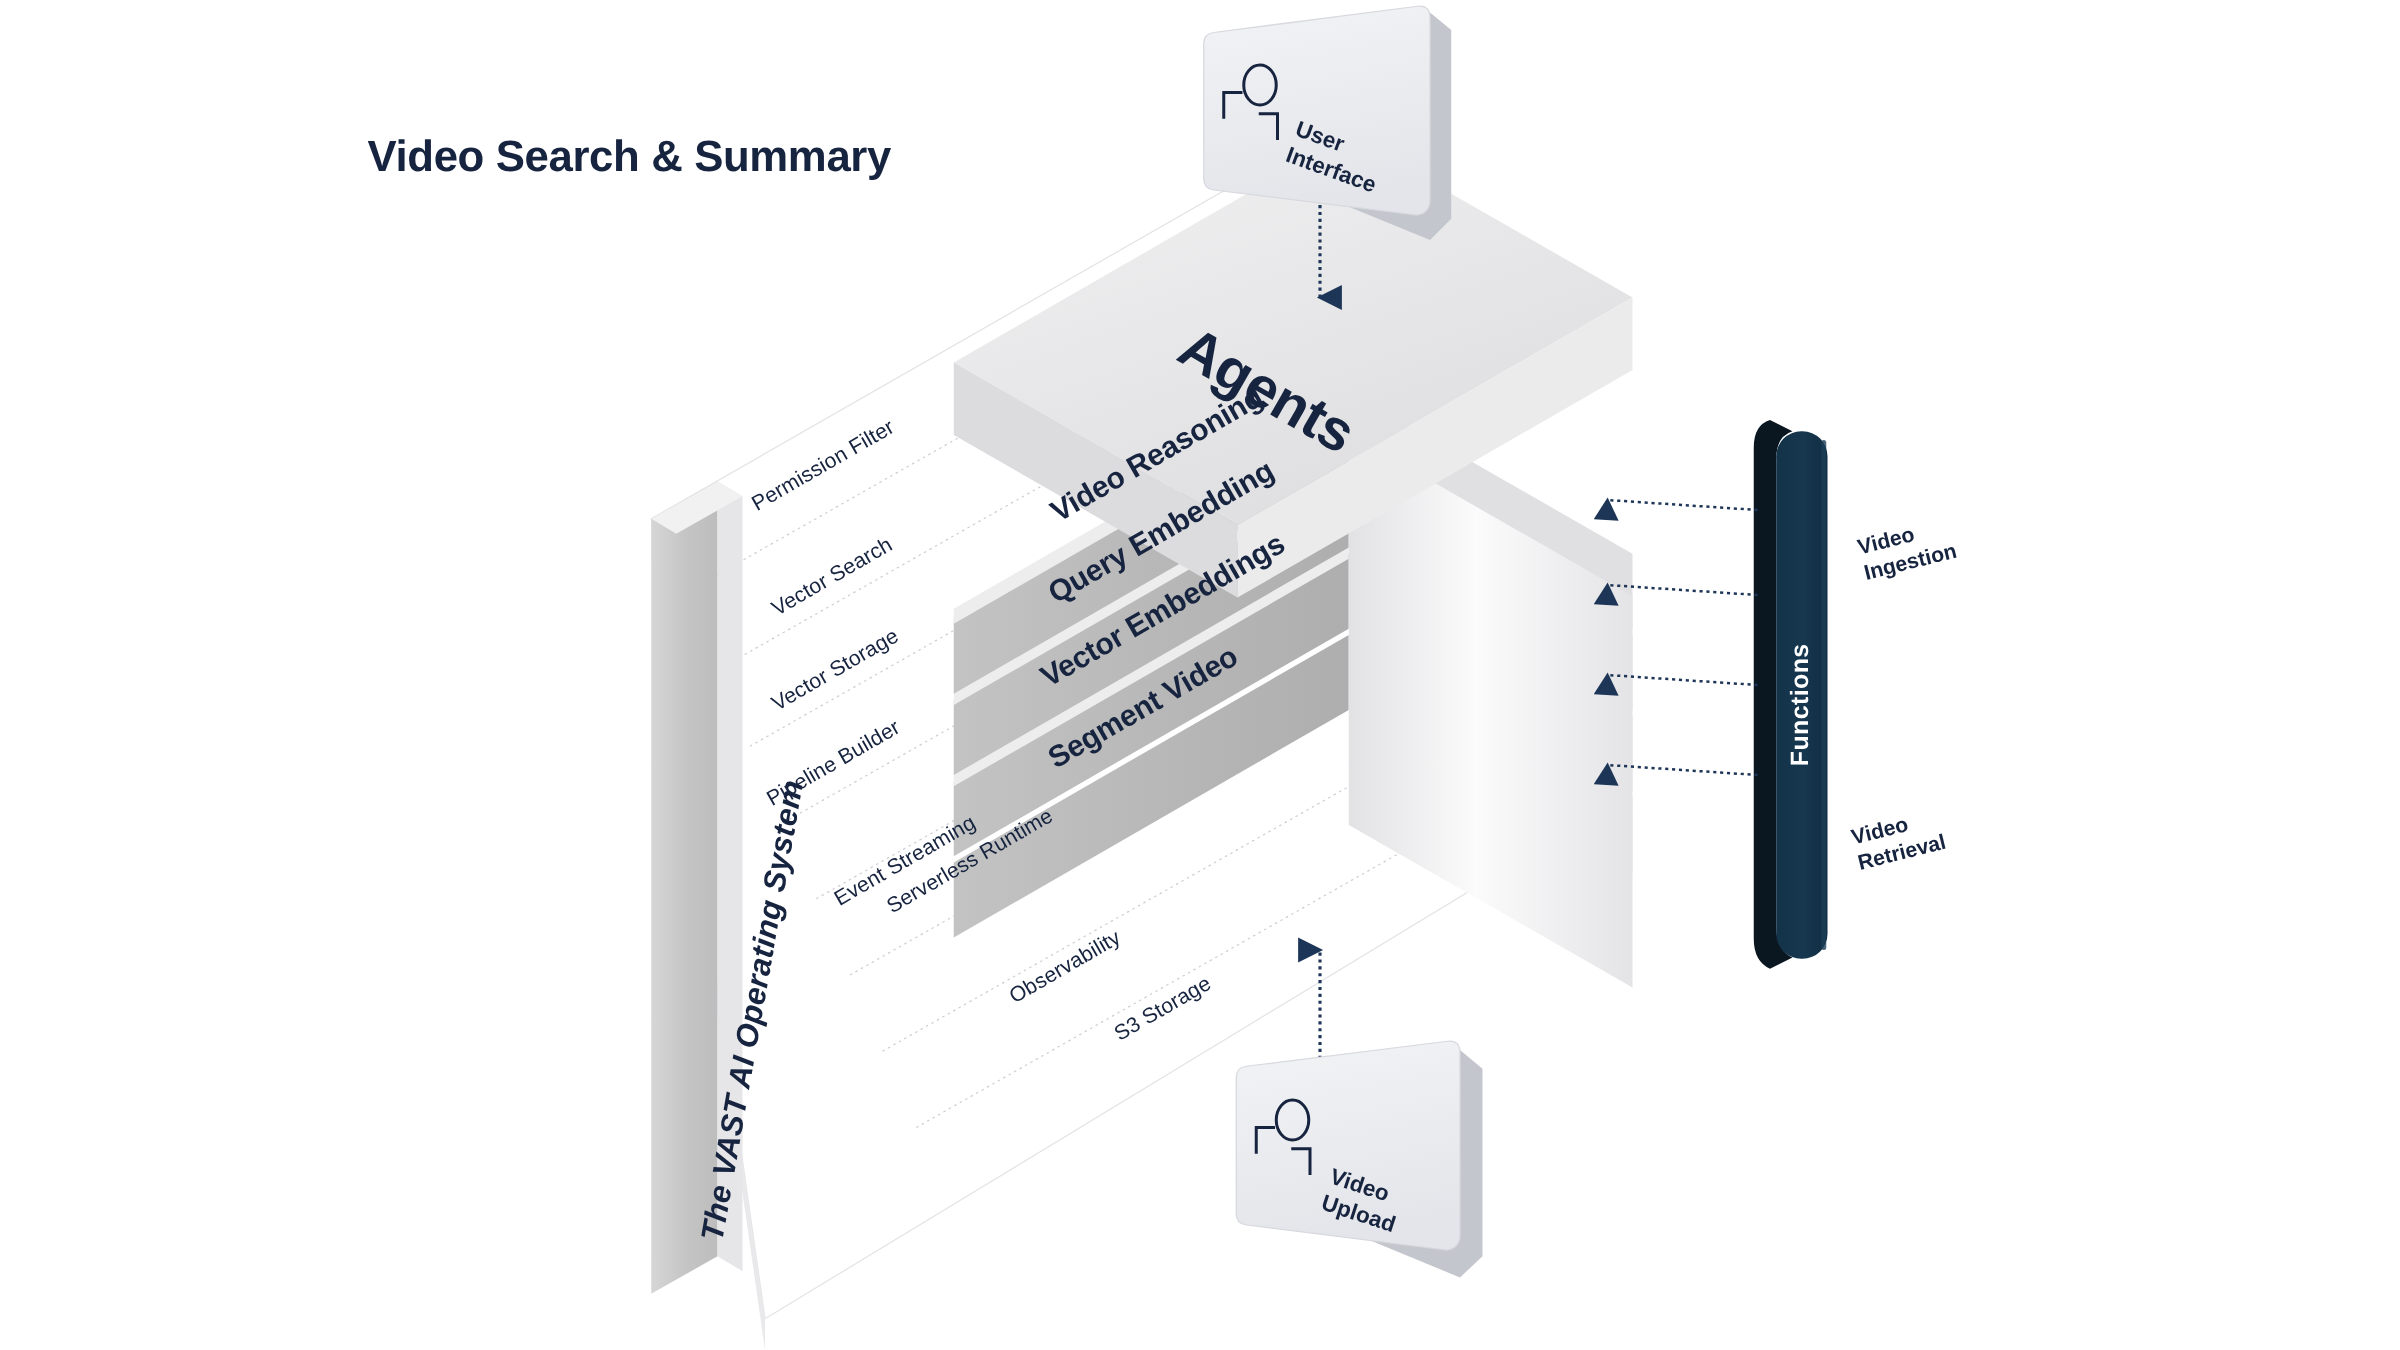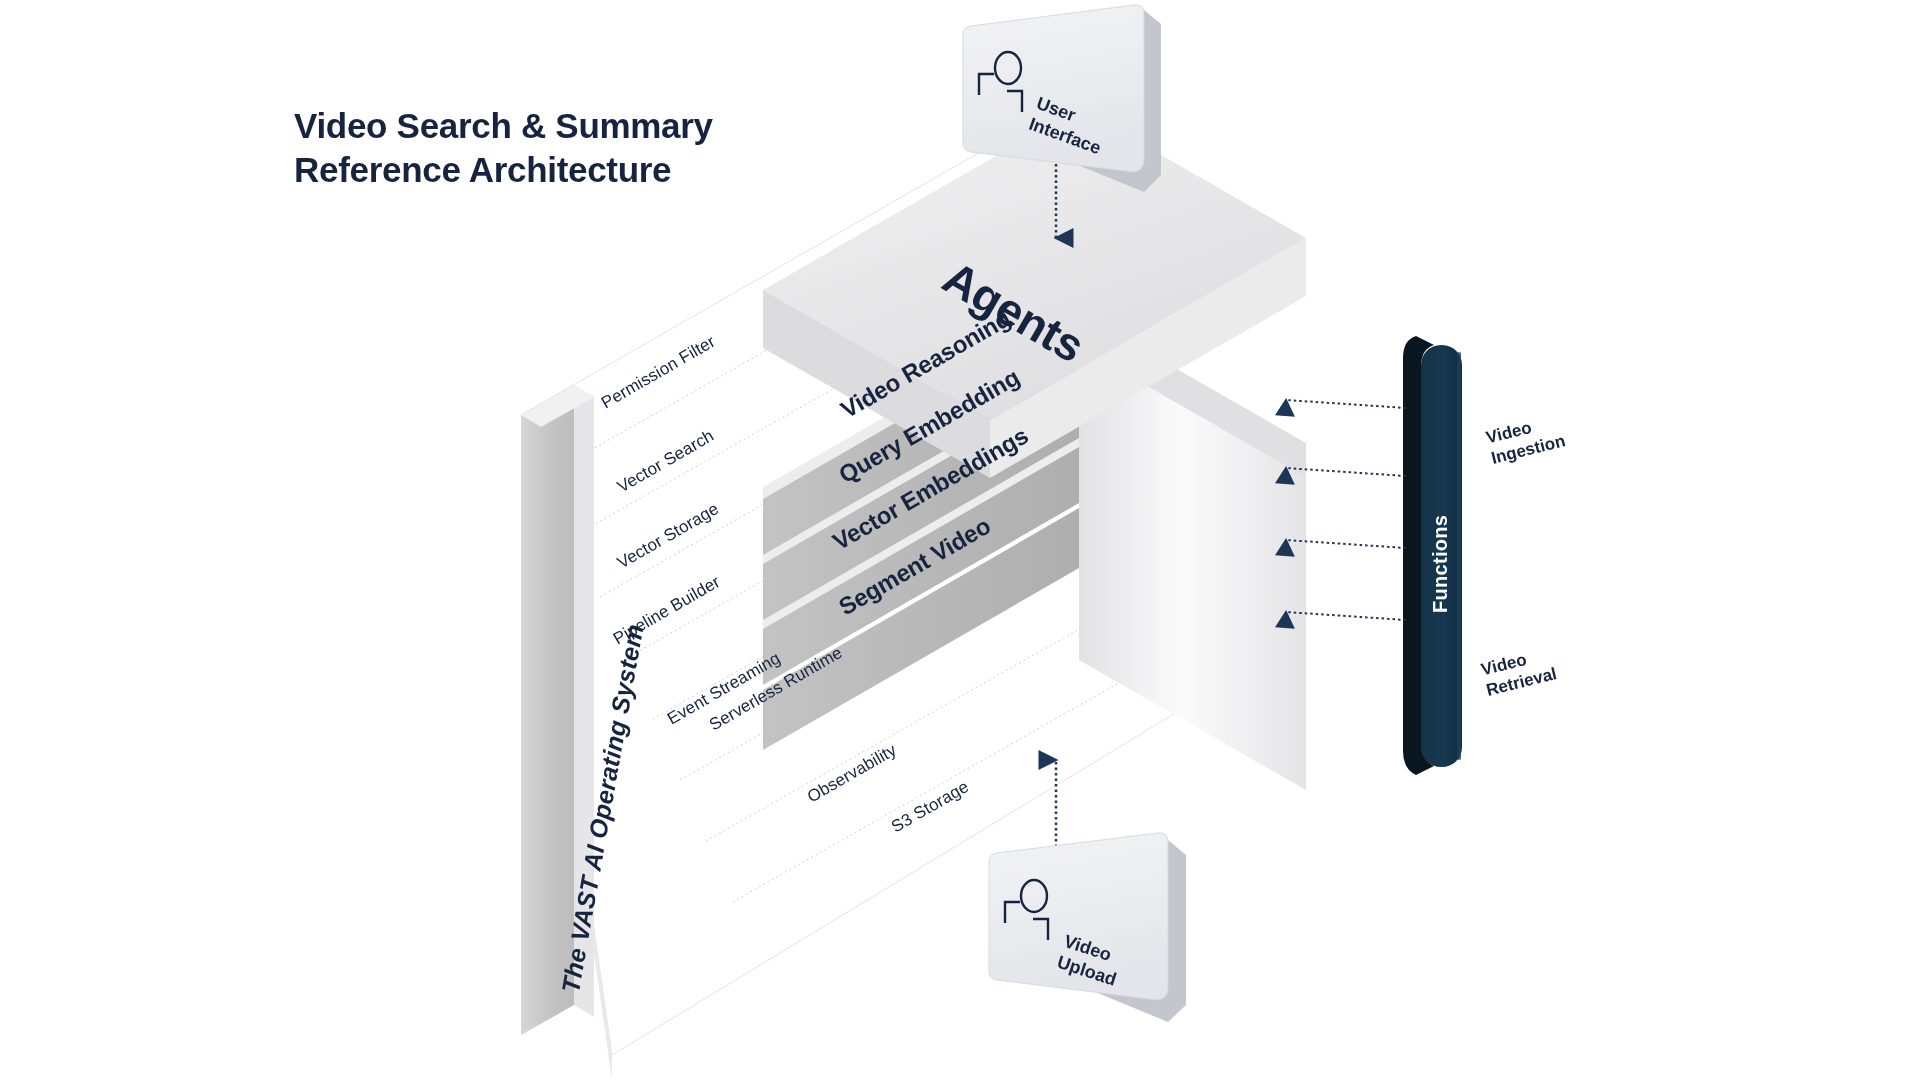--- a/index.html
+++ b/index.html
@@ -261,21 +261,20 @@
       <g stroke="#17243f" stroke-width="2.4" fill="none">
         <ellipse cx="1018" cy="896" rx="13" ry="16"></ellipse>
         <path d="M989,923 L989,902 L1004,902"></path>
         <path d="M1032,940 L1032,919 L1017,919"></path>
       </g>
     </g>
   </svg>
 
   <div id="title-block">
     <div class="title-line">Video Search &amp; Summary</div>
-    <div class="title-line">Reference Architecture</div>
   </div>
 
   <div id="agents-label" class="lbl" style="left:945px; top:250px; transform: rotate(30deg);">Agents</div>
 
   <div class="lbl slab-label" style="left:820px; top:400px; transform: rotate(-30deg);">Video Reasoning</div>
 
   <div class="lbl slab-label" style="left:818px; top:465px; transform: rotate(-30deg);">Query Embedding</div>
 
   <div class="lbl slab-label" style="left:812px; top:532px; transform: rotate(-30deg);">Vector Embeddings</div>
 

